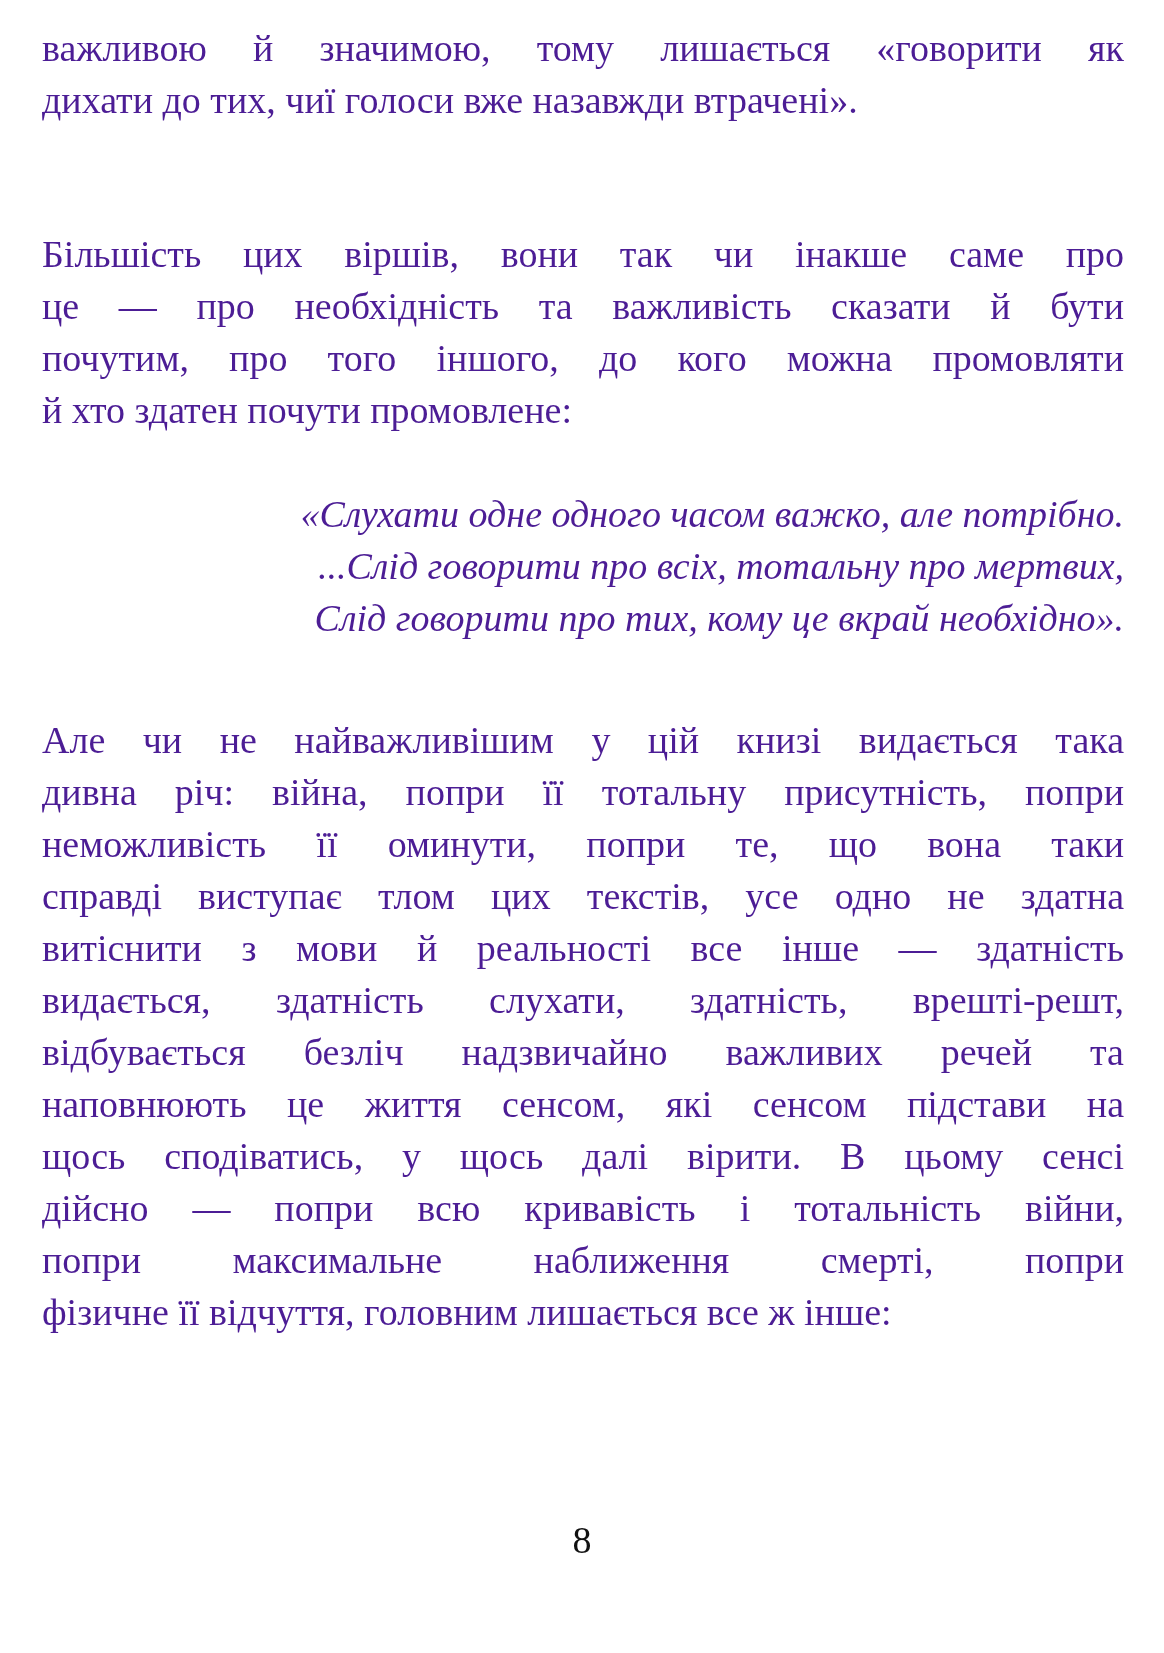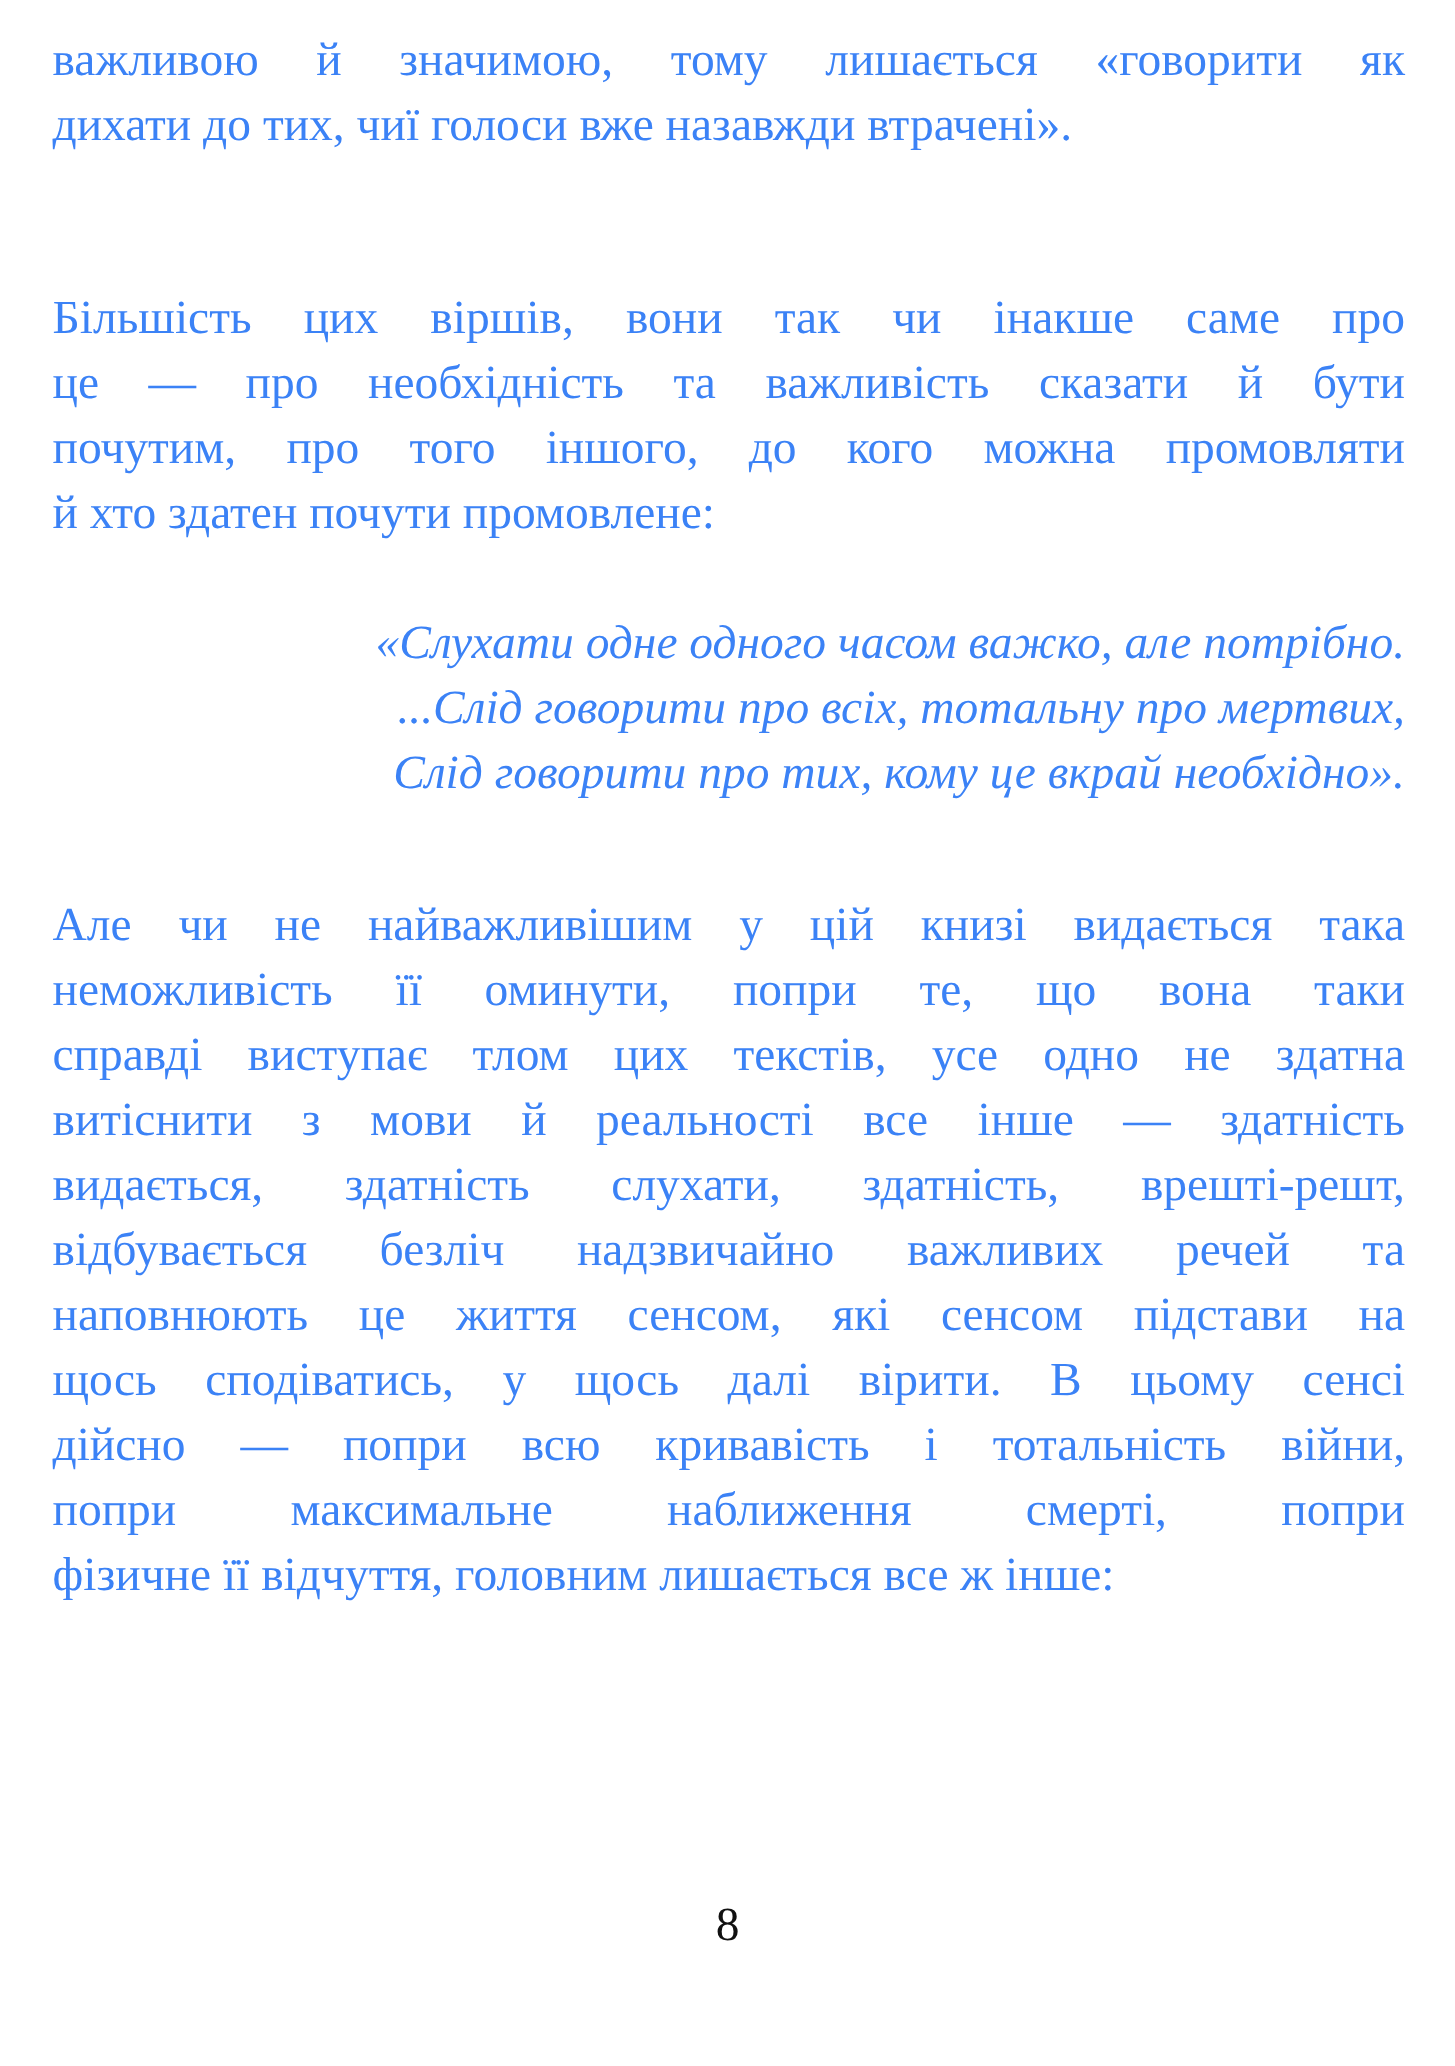--- a/index.html
+++ b/index.html
@@ -1,20 +1,20 @@
 <!DOCTYPE html>
 <html><head>
   <meta charset="utf-8">
   <style>
     html, body { margin: 0; padding: 0; background: #ffffff; }
     body { width: 1164px; height: 1653px; position: relative; overflow: hidden; }
     .page {
       position: absolute; left: 42px; top: 22px; width: 1082px;
       font-family: "Liberation Serif", "DejaVu Serif", serif;
-      color: #3b82f6;
+      color: #4c1d95;
       font-size: 38px;
       line-height: 52px;
     }
     .para { margin: 0; text-align: justify; text-align-last: left; }
     .line { display: block; text-align: justify; text-align-last: justify; white-space: nowrap; }
     .line.last { text-align-last: left; }
     .gap1 { height: 102px; }
     .gap2 { height: 52px; }
     .gap3 { height: 70px; }
     .quote { margin-left: 78px; font-style: italic; }
@@ -50,20 +50,21 @@
   <blockquote class="quote" style="margin-top:0;margin-bottom:0;margin-right:0;text-align:right;">
     <span class="qline">«Слухати одне одного часом важко, але потрібно.</span>
     <span class="qline">...Слід говорити про всіх, тотальну про мертвих,</span>
     <span class="qline">Слід говорити про тих, кому це вкрай необхідно».</span>
   </blockquote>
 
   <div class="gap3"></div>
 
   <p class="para">
     <span class="line">Але чи не найважливішим у цій книзі видається така</span>
+    <span class="line">дивна річ: війна, попри її тотальну присутність, попри</span>
     <span class="line">неможливість її оминути, попри те, що вона таки</span>
     <span class="line">справді виступає тлом цих текстів, усе одно не здатна</span>
     <span class="line">витіснити з мови й реальності все інше — здатність</span>
     <span class="line">видається, здатність слухати, здатність, врешті-решт,</span>
     <span class="line">відбувається безліч надзвичайно важливих речей та</span>
     <span class="line">наповнюють це життя сенсом, які сенсом підстави на</span>
     <span class="line">щось сподіватись, у щось далі вірити. В цьому сенсі</span>
     <span class="line">дійсно — попри всю кривавість і тотальність війни,</span>
     <span class="line">попри максимальне наближення смерті, попри</span>
     <span class="line last">фізичне її відчуття, головним лишається все ж інше:</span>

